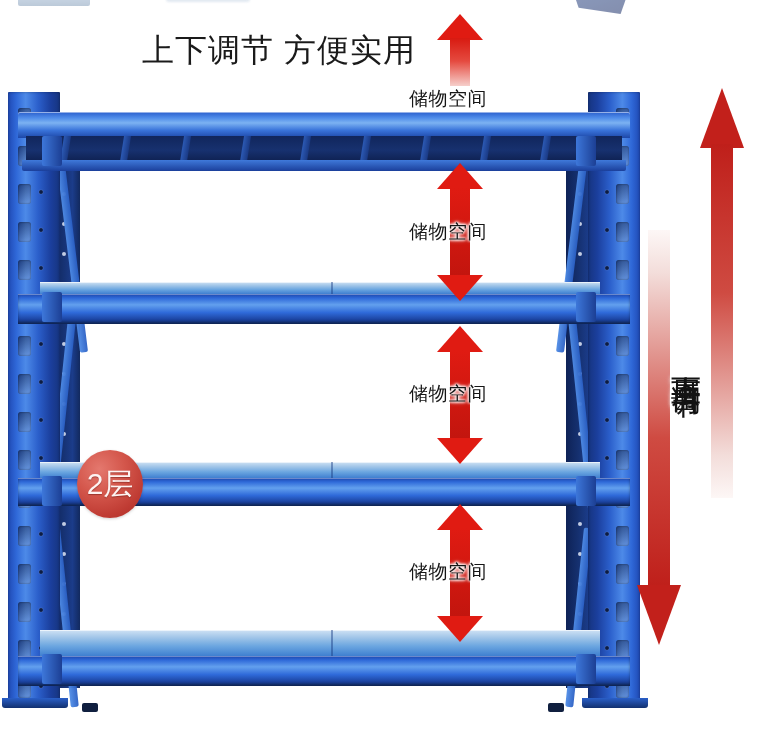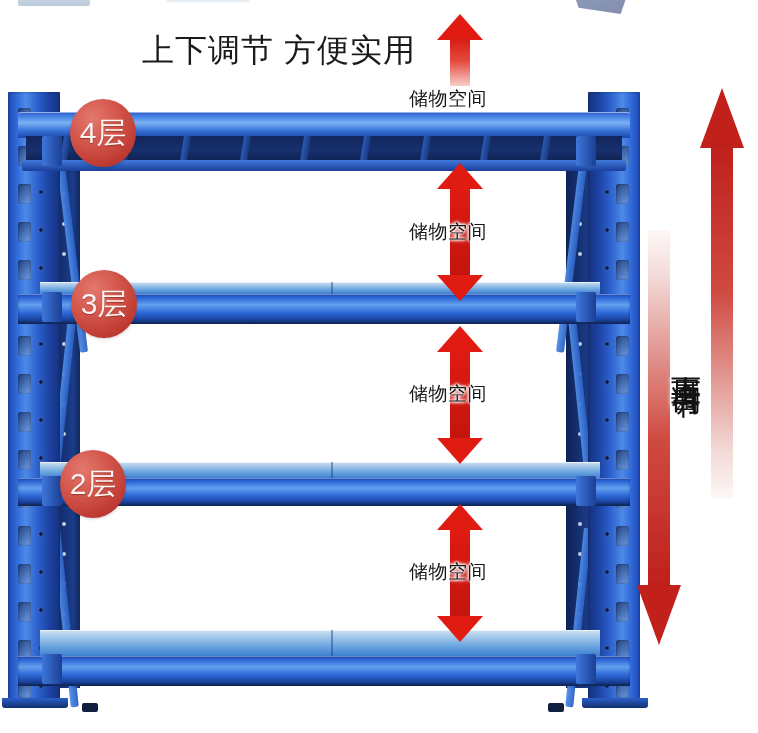--- a/index.html
+++ b/index.html
@@ -385,27 +385,21 @@
     </div>
     <div class="bracket" style="left:42px;top:562px;"></div>
     <div class="bracket" style="left:576px;top:562px;"></div>
 
     <div class="foot" id="foot-left"></div>
     <div class="foot" id="foot-right"></div>
     <div class="foot-pad" style="left:82px;"></div>
     <div class="foot-pad" style="left:548px;"></div>
   </div>
 
-  <div class="badge" style="left:70px;top:99px;">
-    <span>4层</span>
-  </div>
-  <div class="badge" style="left:71px;top:270px;">
-    <span>3层</span>
-  </div>
-  <div class="badge" style="left:60px;top:450px;justify-content:center;">
+  <div class="badge" style="left:77px;top:450px;justify-content:center;">
     <span>2层</span>
   </div>
 
   <div class="arrow-col" style="top:14px;height:72px;">
     <div class="ar-head-up"></div>
     <div class="ar-shaft sh-up" style="top:24px;height:48px;"></div>
   </div>
   <div class="space-label" style="left:409px;top:88px;">储物空间</div>
 
   <div class="arrow-col" style="top:163px;height:138px;">

